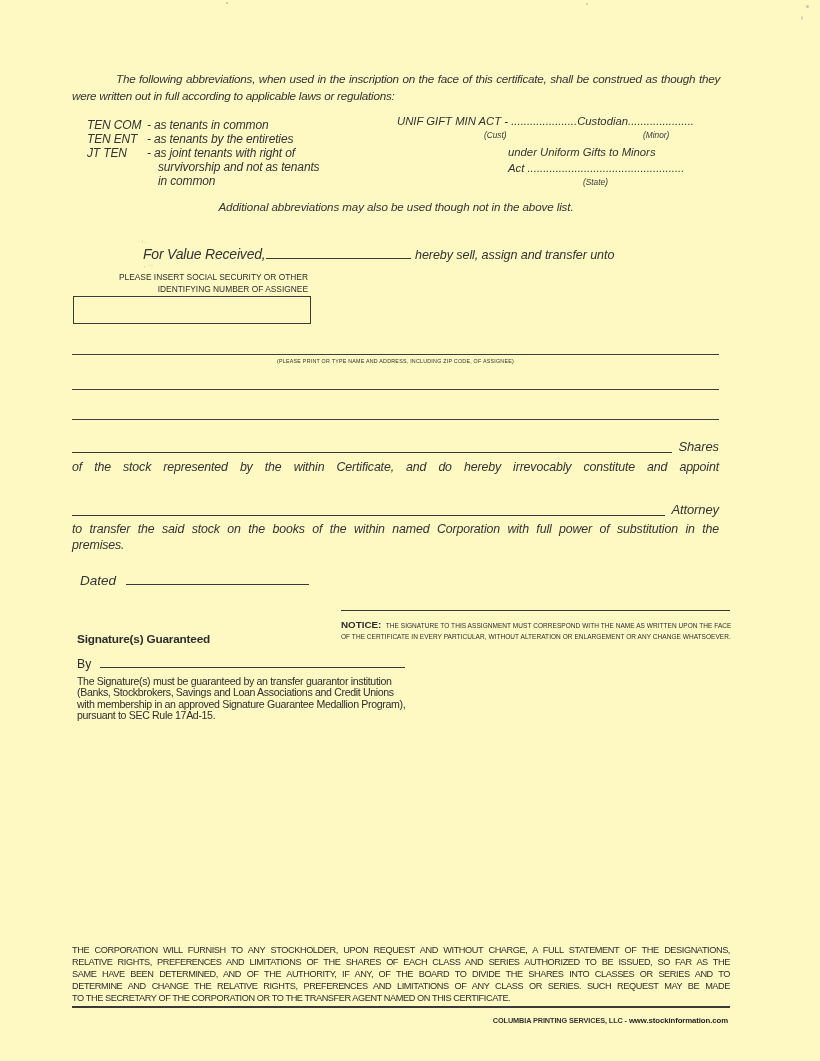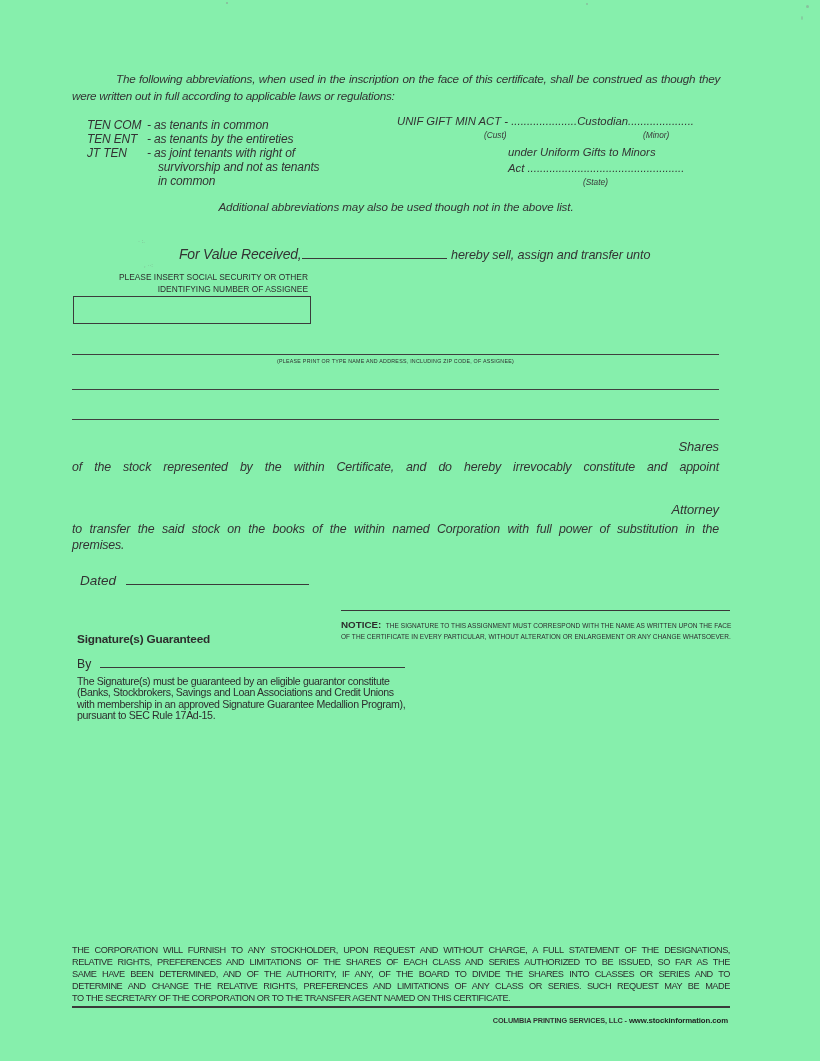--- a/index.html
+++ b/index.html
@@ -1,18 +1,18 @@
 <!DOCTYPE html>
 <html><head>
 <meta charset="utf-8">
 <style>
   html,body { margin:0; padding:0; background:#ffffff; }
   .page {
     position:relative; width:820px; height:1061px;
-    background:#86efac; overflow:hidden;
+    background:#fef9c3; overflow:hidden;
     font-family:"Liberation Sans", sans-serif;
     color:#333333;
   }
   .abs { position:absolute; }
   .nowrap { white-space:nowrap; }
 
   
   .intro { left:72px; top:70px; width:648px; font-style:italic; font-size:11.7px;
            line-height:17.2px; letter-spacing:-0.25px; text-align:justify; text-indent:44px; }
 
@@ -23,35 +23,35 @@
   .legend-cont { padding-left:71px; }
 
   
   .legend-right { left:397px; top:115px; font-style:italic; font-size:11.3px; line-height:13px; }
   .sub-label { position:absolute; font-style:italic; font-size:8.3px; color:#3a3a3a; }
 
   .additional-note { left:72px; top:200px; width:648px; text-align:center;
                      font-style:italic; font-size:11.6px; letter-spacing:-0.1px; }
 
   
-  .value-row { left:143px; top:244px; white-space:nowrap;margin-left:36px; }
+  .value-row { left:143px; top:244px; white-space:nowrap; }
   .value-row .big { font-style:italic; font-size:14px; letter-spacing:-0.2px; }
   .value-row .small { font-style:italic; font-size:12.6px; letter-spacing:-0.1px; }
   .uline { display:inline-block; border-bottom:1.5px solid #3a3a3a; }
 
   .ssn-label { left:80px; top:272px; width:228px; text-align:right;
                font-size:8.4px; line-height:11.8px; color:#2e2e2e; }
   .ssn-box { left:73px; top:296px; width:236px; height:26px;
              border:1.6px solid #3b3b3b; background:transparent; }
 
   .rule { border-top:1.6px solid #3f3f3f; height:0; }
   .addr-caption { left:72px; top:358px; width:647px; text-align:center;
                   font-size:5.3px; letter-spacing:0.25px; color:#2e2e2e; }
 
-  .line-with-label { left:72px; width:647px; height:14px; display:flex; align-items:flex-end;flex-direction:column; }
+  .line-with-label { left:72px; width:647px; height:14px; display:flex; align-items:flex-end; }
   .line-with-label .fill { flex:1 1 auto; border-bottom:1.6px solid #3a3a3a; height:13px; }
   .line-with-label .lbl { flex:0 0 auto; font-style:italic; font-size:13px;
                           margin-left:6px; line-height:13px; letter-spacing:-0.1px; }
 
   .justify-line { left:72px; width:647px; font-style:italic; font-size:12.4px;
                   letter-spacing:-0.15px; text-align:justify; text-align-last:justify;
                   white-space:nowrap; }
   .plain-line { left:72px; width:647px; font-style:italic; font-size:12.4px; letter-spacing:-0.15px; }
 
   .dated-row { left:80px; top:571px; white-space:nowrap; font-style:italic; font-size:13.5px; }
@@ -162,21 +162,21 @@
     </div>
     <div class="notice-l2 notice-body nowrap">OF THE CERTIFICATE IN EVERY PARTICULAR, WITHOUT ALTERATION OR ENLARGEMENT OR ANY CHANGE WHATSOEVER.</div>
   </div>
 
   <div class="abs sig-heading">Signature(s) Guaranteed</div>
   <div class="abs by-row">
     <span>By</span>
     <span class="uline" style="width:305px;height:12px;margin-left:5px;border-bottom-width:1.8px;"></span>
   </div>
   <div class="abs guarantee">
-    <div>The Signature(s) must be guaranteed by an eligible guarantor constitute</div>
+    <div>The Signature(s) must be guaranteed by an transfer guarantor institution</div>
     <div>(Banks, Stockbrokers, Savings and Loan Associations and Credit Unions</div>
     <div>with membership in an approved Signature Guarantee Medallion Program),</div>
     <div>pursuant to SEC Rule 17Ad-15.</div>
   </div>
 
   <div class="abs footer-par">
     <div class="jl">THE CORPORATION WILL FURNISH TO ANY STOCKHOLDER, UPON REQUEST AND WITHOUT CHARGE, A FULL STATEMENT OF THE DESIGNATIONS,</div>
     <div class="jl">RELATIVE RIGHTS, PREFERENCES AND LIMITATIONS OF THE SHARES OF EACH CLASS AND SERIES AUTHORIZED TO BE ISSUED, SO FAR AS THE</div>
     <div class="jl">SAME HAVE BEEN DETERMINED, AND OF THE AUTHORITY, IF ANY, OF THE BOARD TO DIVIDE THE SHARES INTO CLASSES OR SERIES AND TO</div>
     <div class="jl">DETERMINE AND CHANGE THE RELATIVE RIGHTS, PREFERENCES AND LIMITATIONS OF ANY CLASS OR SERIES. SUCH REQUEST MAY BE MADE</div>

